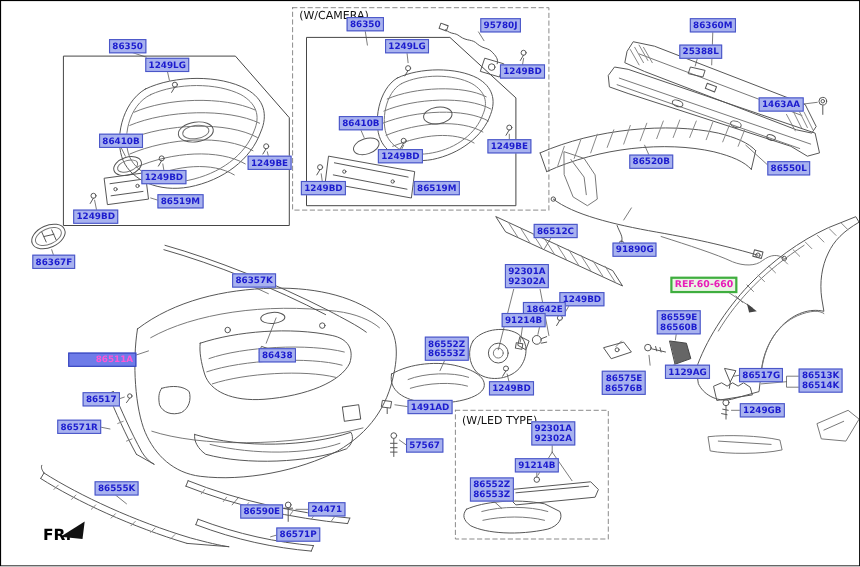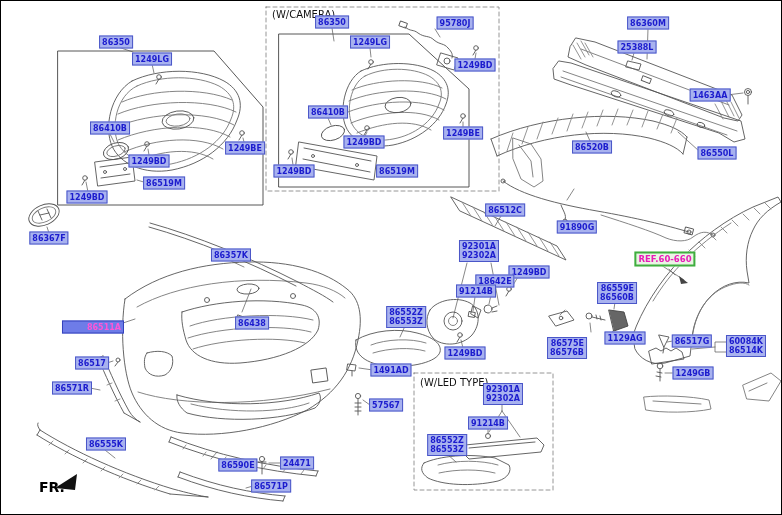--- a/index.html
+++ b/index.html
@@ -251,26 +251,26 @@
     <div class="lbl" style="left: 528px; top: 271px;">1249BD</div>
     <div class="lbl" style="left: 494px; top: 280px;">18642E</div>
     <div class="lbl" style="left: 475px; top: 290px;">91214B</div>
     <div class="lbl" style="left: 405px; top: 316px;">86552Z
 86553Z</div>
     <div class="lbl" style="left: 566px; top: 300px; margin-top: 47px;">86575E
 86576B</div>
     <div class="lbl" style="left: 616px; top: 292px;">86559E
 86560B</div>
     <div class="lbl" style="left: 624px; top: 337px;">1129AG</div>
-    <div class="lbl lbl-ref" style="left: 664px; top: 258px;">REF.60-660</div>
+    <div class="lbl lbl-ref" style="left: 639px; top: 258px;">REF.60-660</div>
     <div class="lbl" style="left: 464px; top: 352px;">1249BD</div>
     <div class="lbl" style="left: 390px; top: 369px;">1491AD</div>
     <div class="lbl" style="left: 385px; top: 404px;">57567</div>
     <div class="lbl" style="left: 691px; top: 340px;">86517G</div>
-    <div class="lbl" style="left: 745px; top: 345px;">60084K
+    <div class="lbl" style="left: 745px; top: 345px;">86513K
 86514K</div>
     <div class="lbl" style="left: 692px; top: 372px;">1249GB</div>
     <div class="lbl" style="left: 105px; top: 443px;">86555K</div>
     <div class="lbl" style="left: 198px; top: 464px; margin-left: 39px;">86590E</div>
     <div class="lbl" style="left: 296px; top: 462px;">24471</div>
     <div class="lbl" style="left: 270px; top: 485px;">86571P</div>
     <div class="lbl" style="left: 502px; top: 393px;">92301A
 92302A</div>
     <div class="lbl" style="left: 487px; top: 422px;">91214B</div>
     <div class="lbl" style="left: 446px; top: 444px;">86552Z

